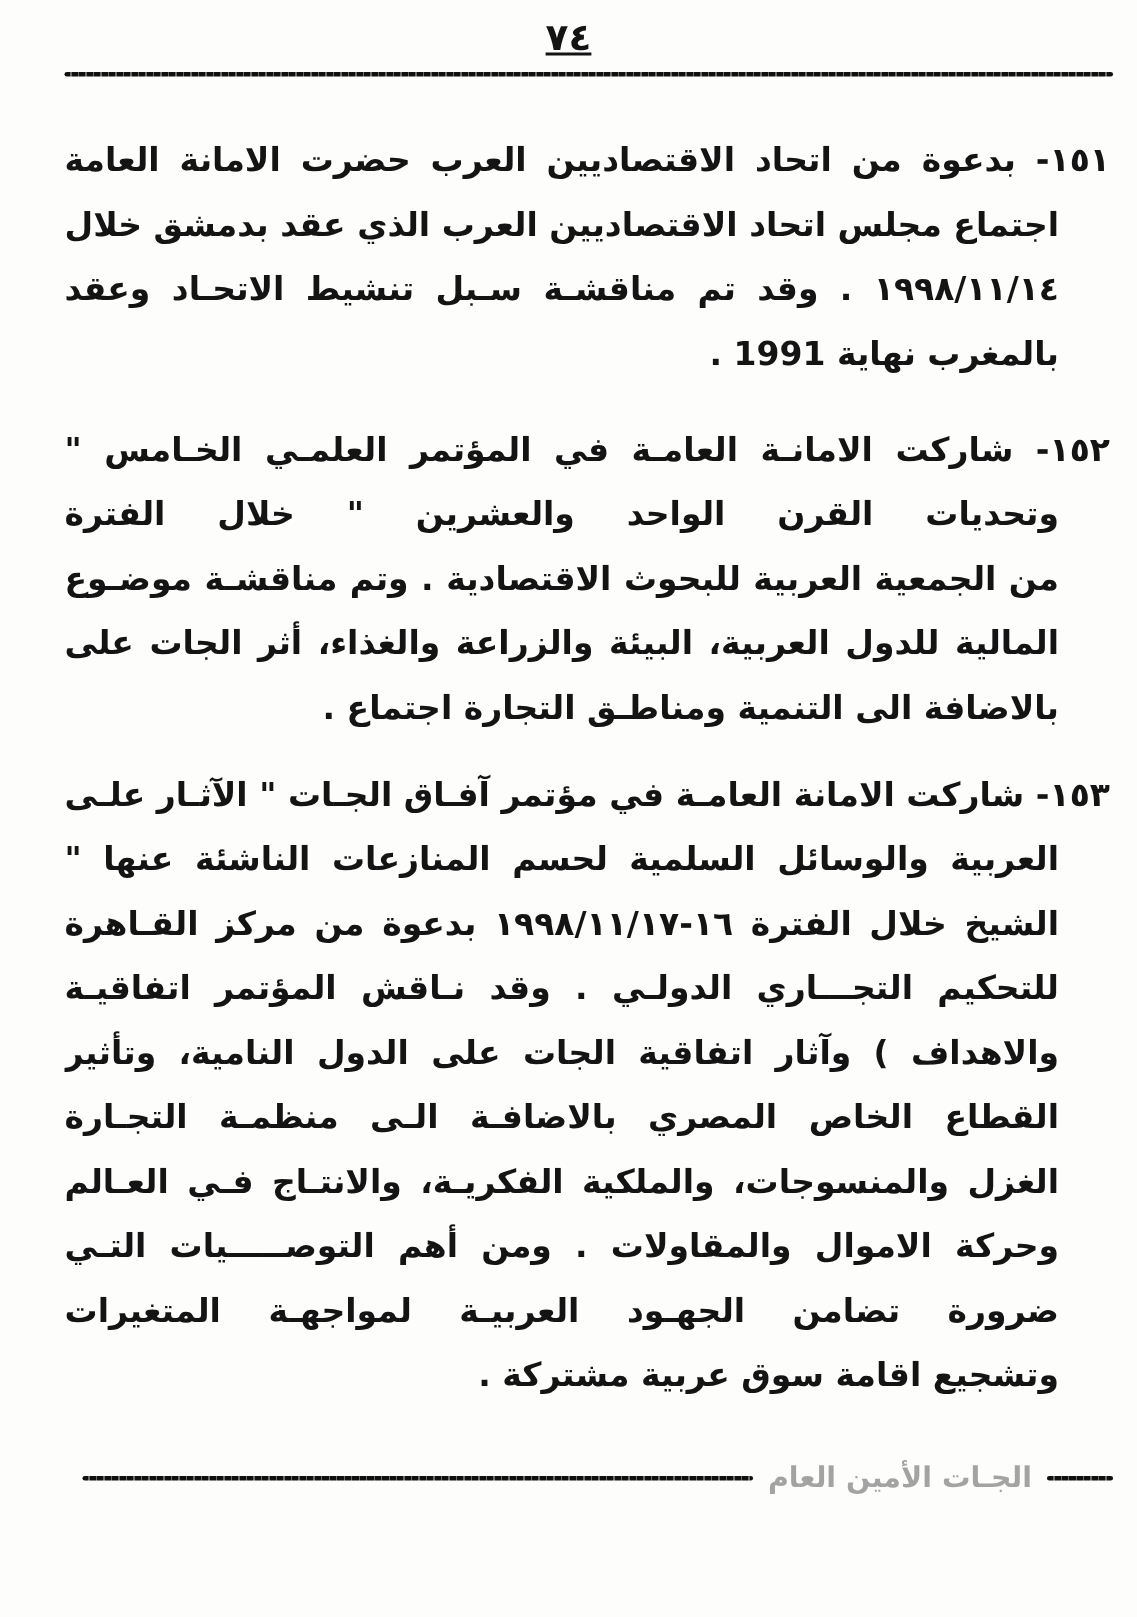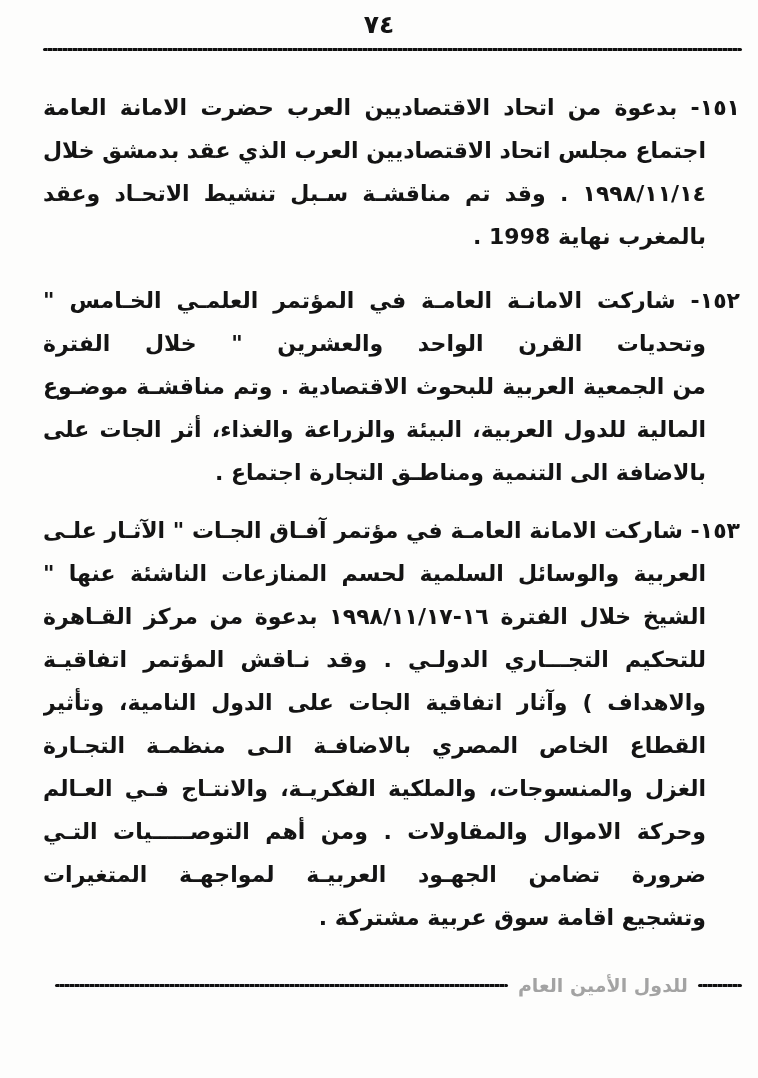--- a/index.html
+++ b/index.html
@@ -14,20 +14,21 @@
   }
   .page-number {
     position: absolute;
     top: 10px;
     left: 0;
     width: 100%;
     text-align: center;
     font-size: 25px;
     font-weight: 700;
     letter-spacing: 1px;
+    text-decoration: underline;
   }
   .rule {
     height: 3px;
     background: repeating-linear-gradient(90deg, #101010 0 4px, #6a6a6a 4px 5px);
     border-radius: 2px;
   }
   .header-rule {
     position: absolute;
     top: 48px;
     left: 43px;
@@ -80,21 +81,21 @@
   <div class="page-number">٧٤</div>
 
   <div class="rule header-rule"></div>
 
   <main class="content" dir="rtl" lang="ar">
 
     <section class="para para-151">
       <div class="line first justify">١٥١- بدعوة من اتحاد الاقتصاديين العرب حضرت الامانة العامة بصفة مراقب</div>
       <div class="line cont justify">اجتماع مجلس اتحاد الاقتصاديين العرب الذي عقد بدمشق خلال الفـترة ١٢-</div>
       <div class="line cont justify">١٩٩٨/١١/١٤ . وقد تم مناقشـة سـبل تنشيط الاتحـاد وعقد المؤتمر القـادم</div>
-      <div class="line cont last">بالمغرب نهاية 1998 .</div>
+      <div class="line cont last">بالمغرب نهاية 1991 .</div>
     </section>
 
     <section class="para para-152">
       <div class="line first justify">١٥٢- شاركت الامانـة العامـة في المؤتمر العلمـي الخـامس " الاقتصـاد العربـي</div>
       <div class="line cont justify">وتحديات القرن الواحد والعشرين " خلال الفترة ١٤-١٩٩٨/١١/١٥ بدعوة</div>
       <div class="line cont justify">من الجمعية العربية للبحوث الاقتصادية . وتم مناقشـة موضـوع العلاقـات</div>
       <div class="line cont justify">المالية للدول العربية، البيئة والزراعة والغذاء، أثر الجات على النفط العربـي</div>
       <div class="line cont last">بالاضافة الى التنمية ومناطـق التجارة اجتماع .</div>
     </section>
 
@@ -108,17 +109,17 @@
       <div class="line cont justify">الغزل والمنسوجات، والملكية الفكريـة، والانتـاج فـي العـالم العربـي والبنوك</div>
       <div class="line cont justify">وحركة الاموال والمقاولات . ومن أهم التوصـــــيات التـي اتخذهـا المؤتمر</div>
       <div class="line cont justify">ضرورة تضامن الجهـود العربيـة لمواجهـة المتغيرات والمستجدات العالميـة</div>
       <div class="line cont last">وتشجيع اقامة سوق عربية مشتركة .</div>
     </section>
 
   </main>
 
   <footer class="footer" dir="rtl">
     <div class="rule short-rule"></div>
-    <div class="footer-title" lang="ar">للدول الأمين العام</div>
+    <div class="footer-title" lang="ar">الجـات الأمين العام</div>
     <div class="rule long-rule"></div>
   </footer>
 
 </div>
 
 </body></html>

